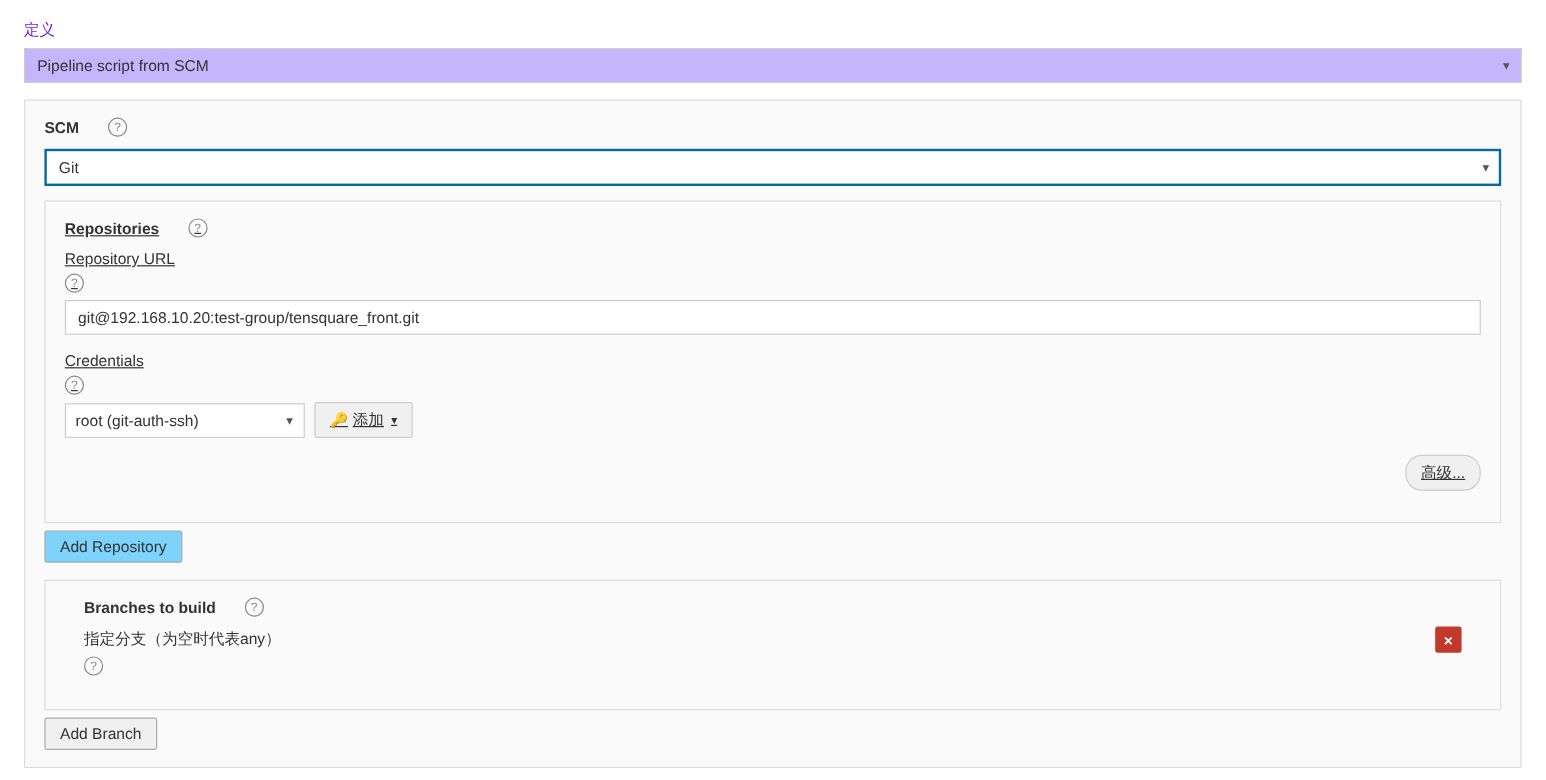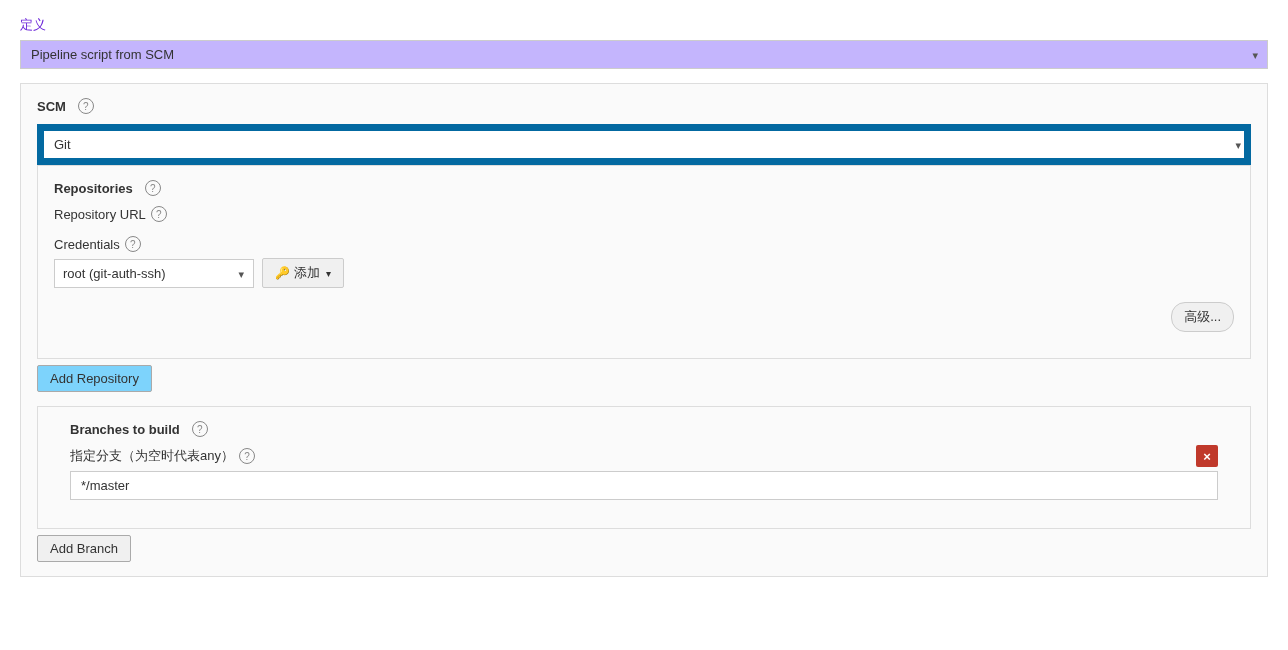--- a/index.html
+++ b/index.html
@@ -55,21 +55,21 @@
     }
     .outer-section {
       border: 1px solid #ddd;
       padding: 14px 16px;
       margin-bottom: 12px;
       background: #fafafa;
     }
     .section-header {
       display: flex;
       align-items: center;
-      gap: 12px;
+      gap: 24px;
       margin-bottom: 10px;
       font-size: 13px;
       font-weight: bold;
       color: #333;
     }
     .help-icon {
       display: inline-flex;
       align-items: center;
       justify-content: center;
       width: 16px;
@@ -81,43 +81,46 @@
       cursor: pointer;
       font-weight: normal;
     }
     .scm-select-wrapper {
       position: relative;
       margin-bottom: 0;
     }
     .scm-select {
       width: 100%;
       padding: 6px 30px 6px 10px;
-      border: 7px solid #0369a1;
+      border: 2px solid #0369a1;
       background: #fff;
       font-size: 13px;
       appearance: none;
       -webkit-appearance: none;
       cursor: pointer;
       color: #333;
     }
     .repos-section {
       border: 1px solid #ddd;
       padding: 14px 16px;
+      margin-top: 12px;
       background: #fafafa;
+      text-decoration: underline;
     }
     .field-group {
       margin-bottom: 14px;
     }
     .field-label {
       display: flex;
-      align-items: center;
+      align-items: flex-start;
       gap: 5px;
       font-size: 13px;
       color: #333;
       margin-bottom: 6px;
+      flex-direction: column;
     }
     .text-input {
       width: 100%;
       padding: 6px 10px;
       border: 1px solid #ccc;
       font-size: 13px;
       color: #333;
       background: #fff;
     }
     .credentials-row {
@@ -253,20 +256,21 @@
       <div class="section-header">
         <span>Repositories</span>
         <span class="help-icon">?</span>
       </div>
 
       <div class="field-group">
         <div class="field-label">
           <span>Repository URL</span>
           <span class="help-icon">?</span>
         </div>
+        <input type="text" class="text-input" value="git@192.168.10.20:test-group/tensquare_front.git" style="">
       </div>
 
       <div class="field-group">
         <div class="field-label">
           <span>Credentials</span>
           <span class="help-icon">?</span>
         </div>
         <div class="credentials-row">
           <div class="credentials-select-wrapper">
             <select class="credentials-select"><option>root (git-auth-ssh)</option><option>none</option></select>
@@ -295,21 +299,20 @@
         <span>Branches to build</span>
         <span class="help-icon">?</span>
       </div>
 
       <div class="branch-entry">
         <div class="field-group">
           <div class="field-label">
             <span>指定分支（为空时代表any）</span>
             <span class="help-icon">?</span>
           </div>
-          <input type="text" class="text-input" value="*/master" style="">
         </div>
         <button class="remove-btn">×</button>
       </div>
 
     </div>
 
     
     <button class="add-branch-btn">Add Branch</button>
 
   </div>

